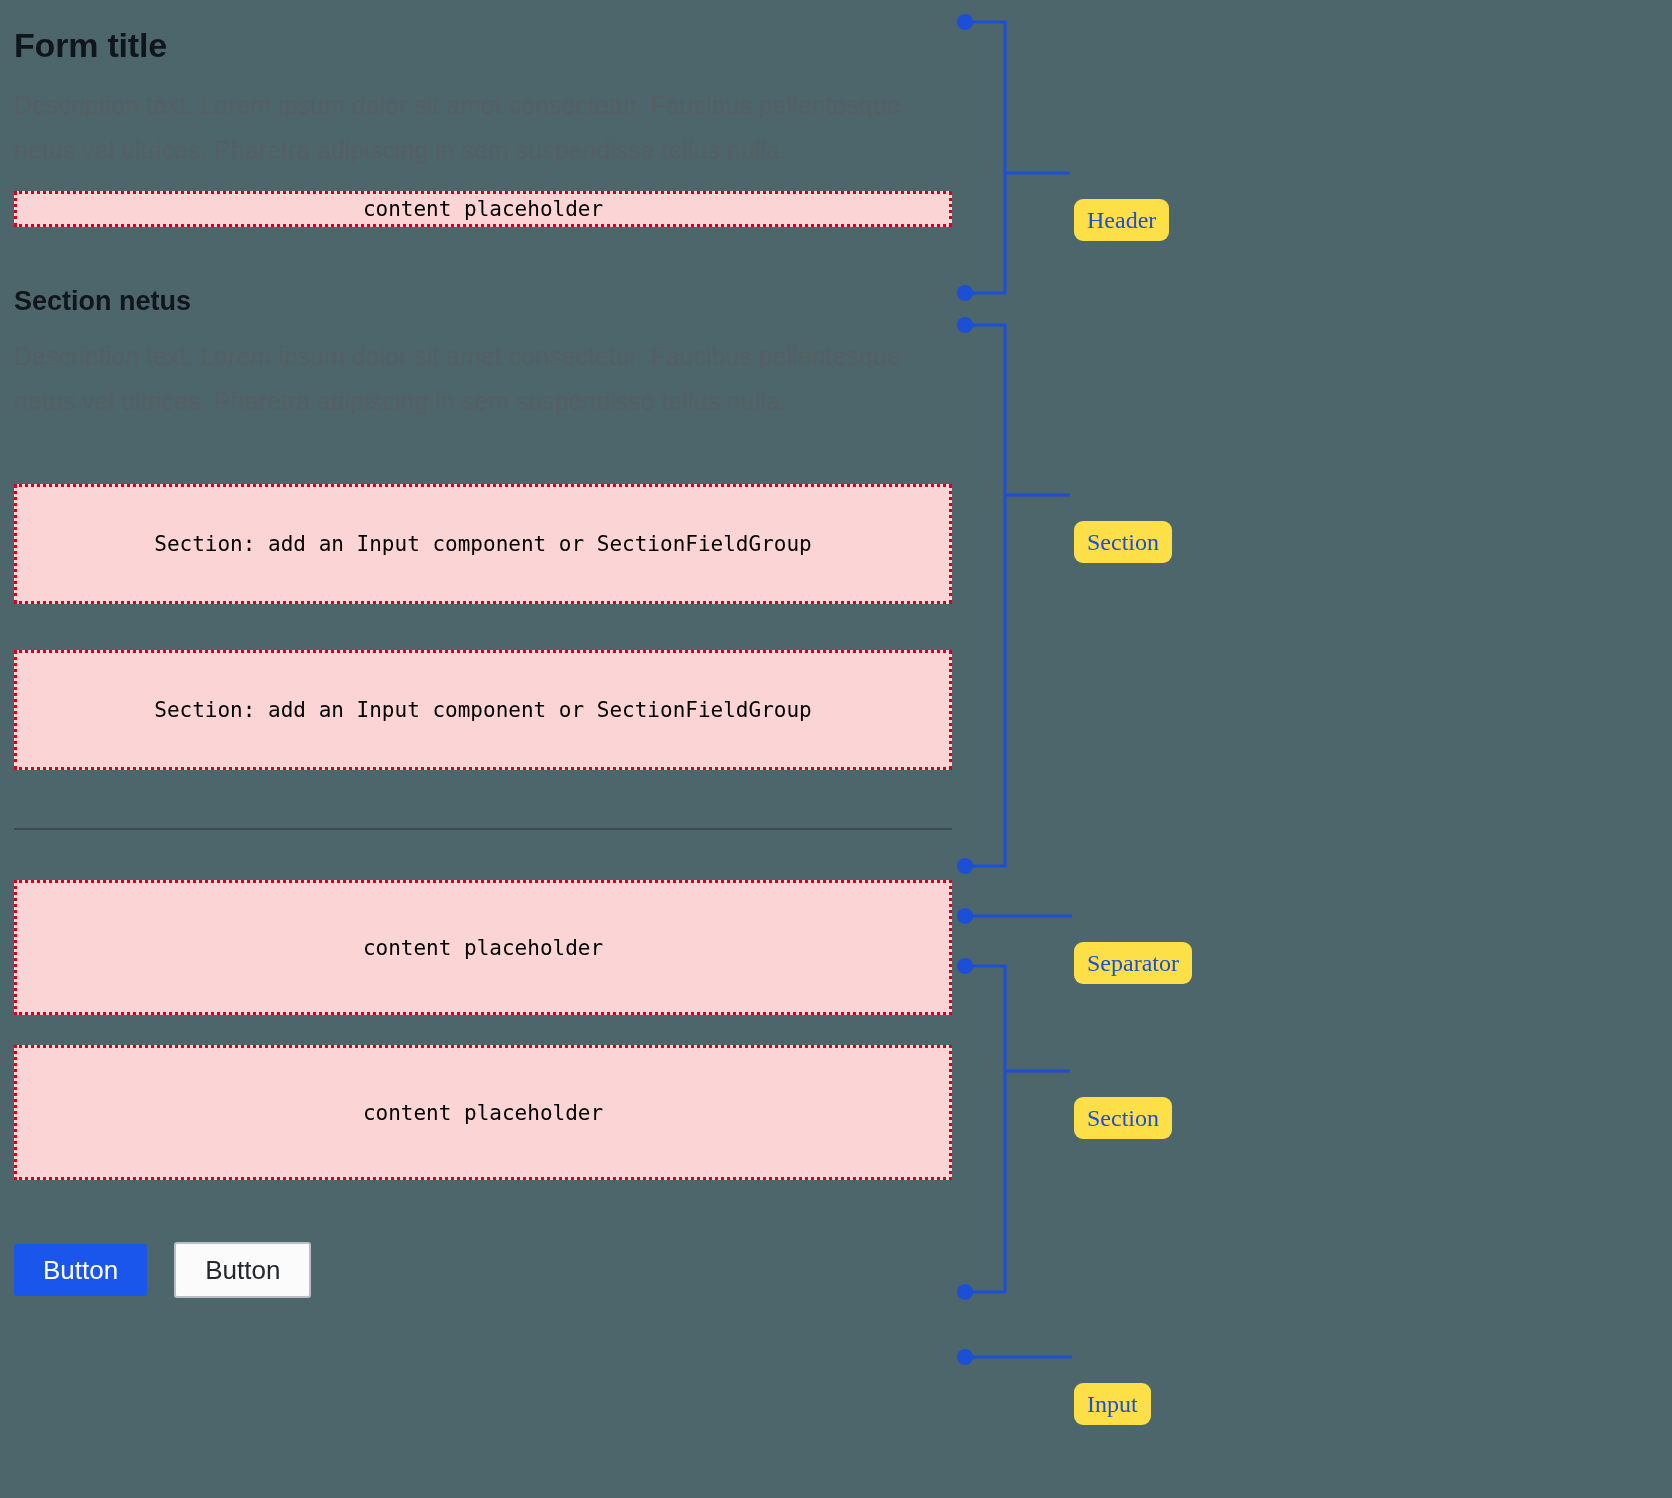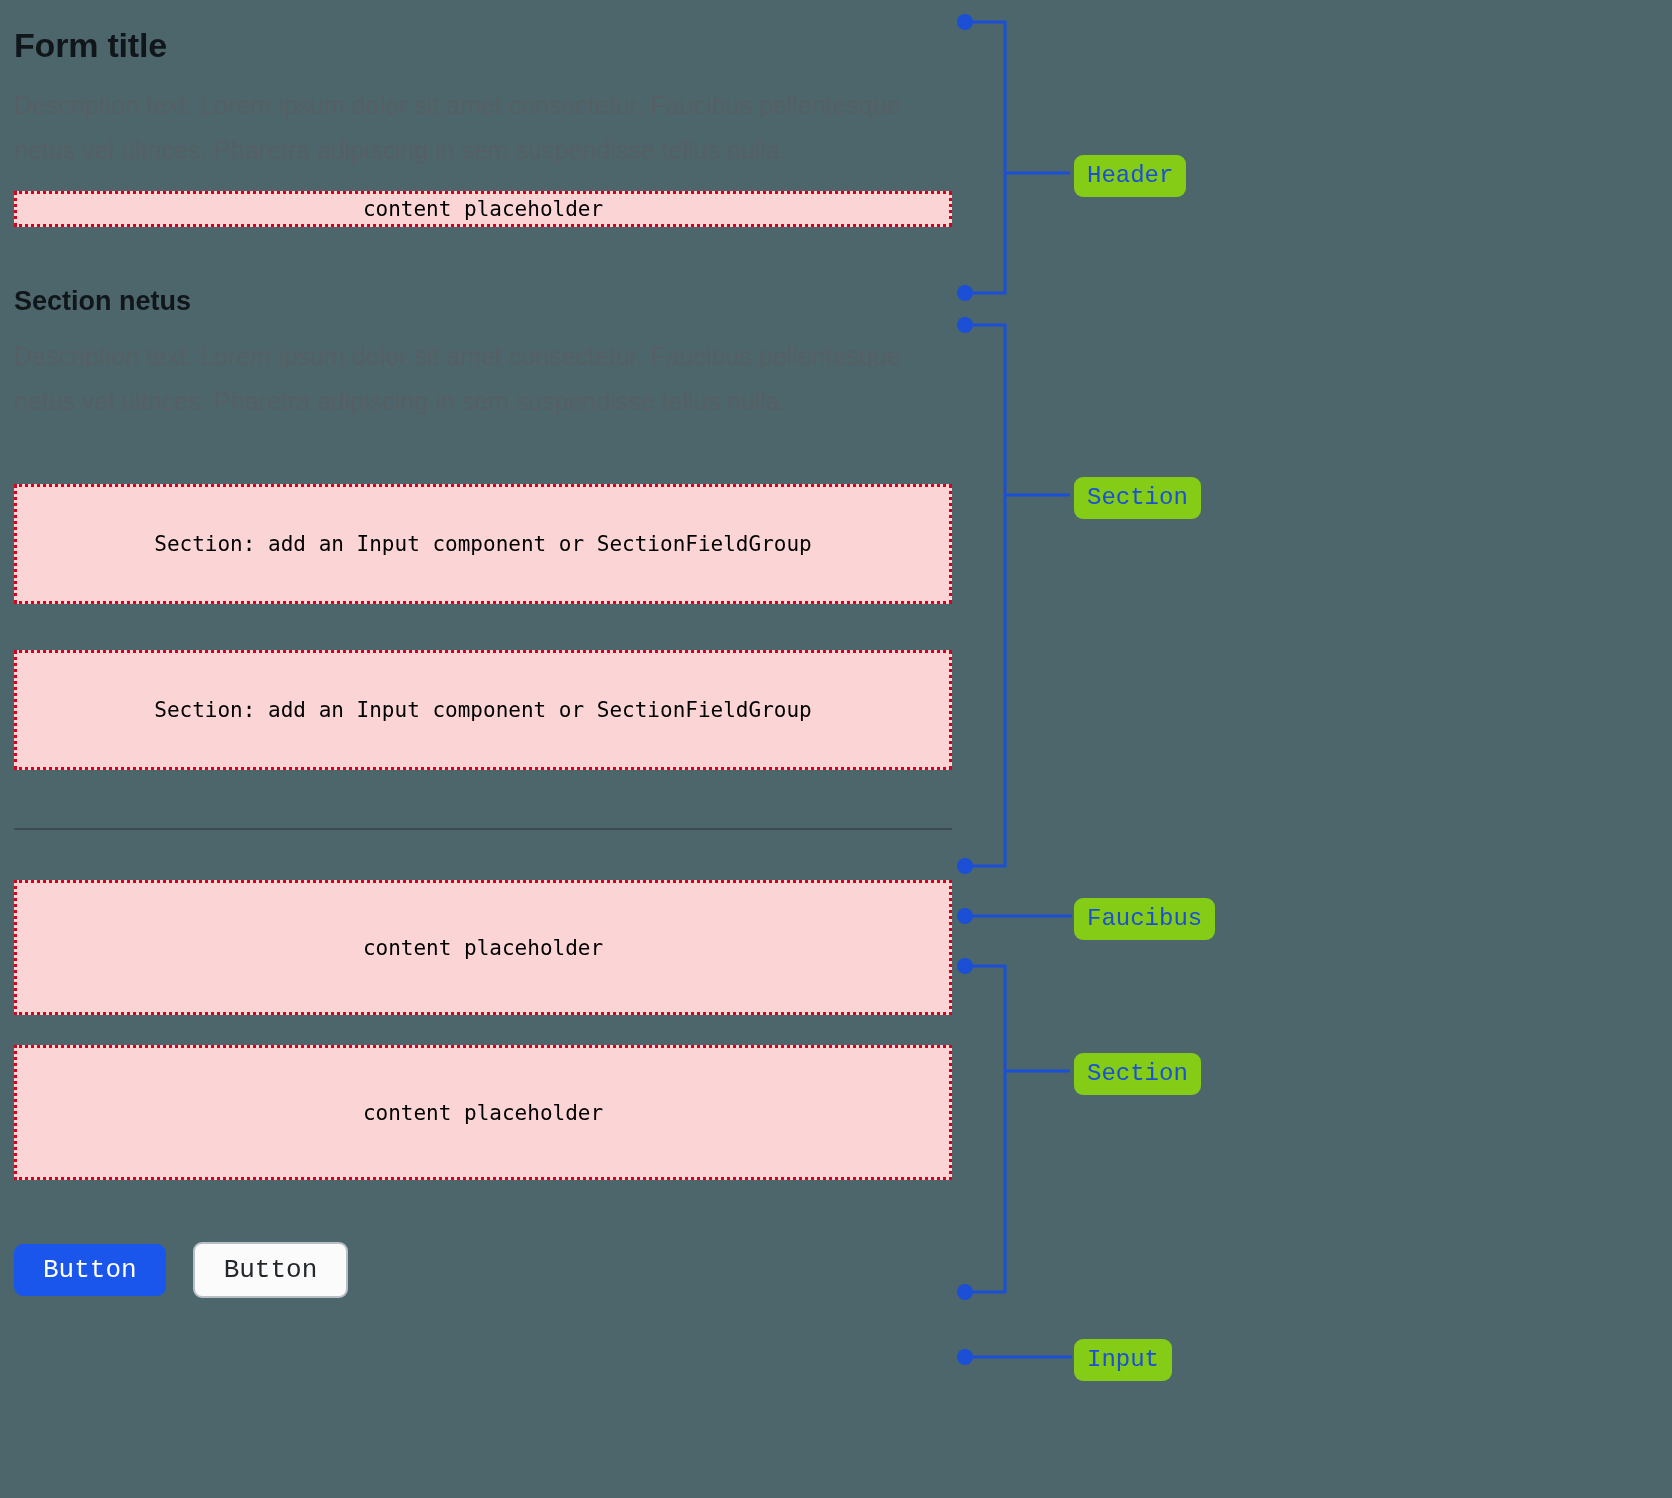--- a/index.html
+++ b/index.html
@@ -66,25 +66,25 @@
   }
 
   .footer-row {
     display: flex;
     align-items: center;
     gap: 27px;
     margin-top: 62px;
   }
   .btn {
     font-size: 26px;
-    border-radius: 9px;
+    border-radius: 3px;
     padding: 13px 29px;
     line-height: 1;
     cursor: pointer;
-    font-family: Liberation Mono, monospace;
+    font-family: Liberation Sans, sans-serif;
   }
   .btn-primary {
     background: #1b56ec;
     color: #ffffff;
     border: none;
   }
   .btn-secondary {
     background: #fbfbfb;
     color: #22282c;
     border: 2px solid #b9bfc4;
@@ -93,29 +93,30 @@
   
   .anno-layer {
     position: absolute;
     inset: 0;
     pointer-events: none;
   }
   .anno-layer svg { position: absolute; left: 0; top: 0; }
 
   .anno-label {
     position: absolute;
-    background: #84cc16;
+    background: #fde047;
     color: #1a4fd6;
     font-size: 24px;
     line-height: 1;
     padding: 9px 13px;
     border-radius: 9px;
     white-space: nowrap;
     pointer-events: auto;
-    font-family: Liberation Mono, monospace;
+    font-family: Liberation Serif, serif;
+    margin-top: 44px;
   }
 </style>
 </head>
 <body>
 
 <div id="root">
 
   <div class="form-col">
 
     <div>
@@ -172,21 +173,21 @@
         <circle cx="965" cy="966" r="8"></circle>
         <circle cx="965" cy="1292" r="8"></circle>
         <circle cx="965" cy="1357" r="8"></circle>
       </g>
     </svg>
 
     <div class="anno-label" style="left:1074px; top:155px;">Header</div>
 
     <div class="anno-label" style="left:1074px; top:477px;">Section</div>
 
-    <div class="anno-label" style="left:1074px; top:898px;">Faucibus</div>
+    <div class="anno-label" style="left:1074px; top:898px;">Separator</div>
 
     <div class="anno-label" style="left:1074px; top:1053px;">Section</div>
 
     <div class="anno-label" style="left:1074px; top:1339px;">Input</div>
 
   </div>
 
 </div>
 
 </body></html>

